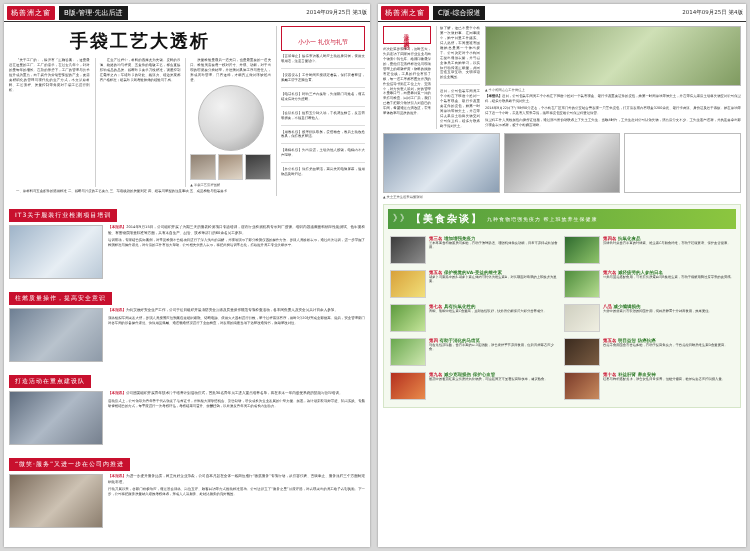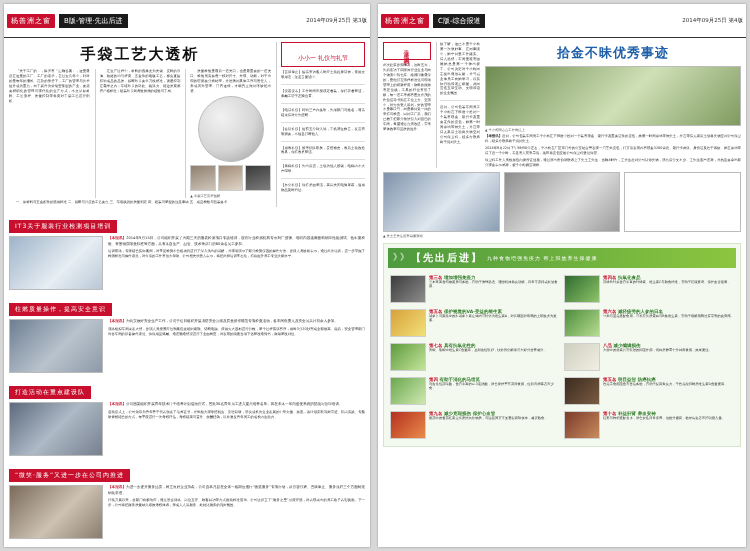--- a/index.html
+++ b/index.html
@@ -3,37 +3,37 @@
 <meta charset="utf-8">
 <style>
   html,body{margin:0;padding:0;background:#b9b9b9;}
   body{width:750px;height:551px;font-family:"DejaVu Sans","Liberation Sans",sans-serif;}
   .page{position:relative;width:750px;height:551px;background:#d8d8d8;overflow:hidden;}
   .sheet{position:absolute;top:4px;background:#fff;height:543px;box-shadow:0 0 2px rgba(0,0,0,.35);overflow:hidden;}
   .sheet-left{left:4px;width:366px;}
   .sheet-right{left:378px;width:368px;}
 
   
-  .masthead{display:flex;align-items:center;height:17px;border-bottom:1px solid #333;padding:8px 3px;}
+  .masthead{display:flex;align-items:center;height:17px;border-bottom:1px solid #333;padding:0 3px;}
   .logo{background:#c8102e;color:#fff;font-size:7px;padding:2px 4px;letter-spacing:1px;white-space:nowrap;border-radius:1px;}
   .edition{background:#1a1a1a;color:#fff;font-size:7px;padding:2px 5px;margin-left:4px;white-space:nowrap;}
   .mast-date{margin-left:auto;font-size:5.5px;color:#333;white-space:nowrap;}
 
   
   .col-rule{border-left:1px solid #cfcfcf;}
   .tiny{font-size:3.4px;line-height:1.45;color:#2b2b2b;text-align:justify;}
   .tiny p{margin:0 0 2px 0;text-indent:7px;}
   .headline-cn{font-family:"DejaVu Serif","Liberation Serif",serif;font-weight:bold;color:#111;}
 
   
   .lp{position:relative;padding:4px 5px 0 5px;height:520px;}
   .lp-top{display:flex;gap:5px;}
   .lp-main{width:262px;}
   .lp-side{width:84px;border-left:1px solid #ccc;padding-left:4px;}
-  .feature-title{font-size:15px;text-align:center;letter-spacing:2px;margin:3px 0 5px;}
+  .feature-title{font-size:18px;text-align:center;letter-spacing:2px;margin:3px 0 5px;}
   .feature-cols{display:flex;gap:5px;}
   .feature-cols .c{flex:1;}
   .round-img{width:64px;height:64px;border-radius:50%;background:
      radial-gradient(circle at 35% 32%,#f2f2f2 0%,#d6d6d6 55%,#9a9a9a 100%);
      border:1px solid #bbb;margin:2px auto;}
   .thumbrow{display:flex;gap:2px;margin:3px 0;}
   .thumb{height:24px;flex:1;border:1px solid #ccc;background:#c7c3be;}
   .th1{background:linear-gradient(160deg,#8e7f70,#cfc6ba);}
   .th2{background:linear-gradient(160deg,#a08b76,#e0d6c8);}
   .th3{background:linear-gradient(160deg,#3a3a3a,#7d7d7d);}
@@ -218,40 +218,39 @@
           <div class="tiny">此次赴港参观学习，历时五天，先后走访了四家同行业企业与两个物流中转仓库。给我印象最深的，是他们在流程标准化与现场管理上的细致程度：物料的摆放有定位线，工具的归位有影子板，每一道工序都有图文并茂的作业指导书贴在工位上方。交流中，对方负责人谈到，好的管理不是靠口号，而是靠日复一日的坚持与检查。回到工厂后，我们已着手把部分做法引入到自己的车间，希望通过点滴改进，带来整体效率与品质的提升。</div>
         </div>
 
         <div class="rp-col2 col-rule" style="padding-left:3px">
           <div class="tiny">据了解，这已不是李小梅第一次做好事。在同事眼中，她平日里工作踏实、待人热情，车间里谁有困难她总是第一个伸出援手。公司决定对李小梅同志提出通报表扬，并号召全体员工向她学习，以实际行动传递正能量，共同营造互帮互助、文明和谐的企业氛围。</div>
           <div class="rule"></div>
           <div class="tiny">近日，公司包装车间员工李小梅在下班途中拾到一个装有现金、银行卡及重要证件的皮包，她第一时间原地等候失主，并在等待无果后主动将失物交到公司保卫科，经多方联系终于找到失主。</div>
         </div>
 
         <div class="rp-main">
-          <div class="headline-cn rp-head">拾金不昧优秀事迹</div>
           <div class="rp-photo pgreen"></div>
           <div class="cap">▲ 李小梅同志在工作岗位上</div>
           <div class="tiny" style="margin-top:2px"><b>【本报讯】</b><span>近日，公司包装车间员工李小梅在下班途中拾到一个装有现金、银行卡及重要证件的皮包，她第一时间原地等候失主，并在等待无果后主动将失物交到公司保卫科，经多方联系终于找到失主。</span></div>
           <div class="tiny" style="margin-top:2px">2014年9月22日下午5时50分左右，李小梅在厂区东门外的公交站台旁发现一只黑色皮包，打开后发现内有现金3200余元、银行卡两张、身份证及若干票据。她在原地等待了近一个小时，未见有人前来寻找，随即将皮包交给公司保卫科登记保管。</div>
           <div class="tiny" style="margin-top:2px">保卫科工作人员根据包内身份证信息，通过派出所协助联系上了失主王先生。当晚8时许，王先生赶到公司认领失物，清点后分文不少。王先生连声道谢，并执意要拿出部分现金表示感谢，被李小梅婉言谢绝。</div>
         </div>
       </div>
 
       <div style="display:flex;gap:4px;margin-top:4px">
         <div class="rp-photo pblue" style="flex:1"></div>
         <div class="rp-photo pgray" style="flex:1"></div>
         <div class="rp-photo pwood" style="flex:1"></div>
       </div>
       <div class="cap">▲ 失主王先生送来锦旗致谢</div>
 
       <div class="food">
         <div class="food-head">
           <span class="chev">》》</span>
-          <span class="food-title">【先出后进】</span>
+          <span class="food-title">【美食杂谈】</span>
           <span class="food-sub">九种食物增强免疫力 帮上班族养生保健康</span>
         </div>
         <div class="food-grid">
 
           <div class="food-item">
             <div class="food-img fi1"></div>
             <div class="food-txt">
               <div class="food-n"><i>第三名</i>&nbsp;<span>增加增强免疫力</span></div>
               <div class="food-d">黑木耳富含植物胶质与多糖，有助于清理肠道、增强机体免疫功能，日常可凉拌或炖汤食用。</div>
             </div>

